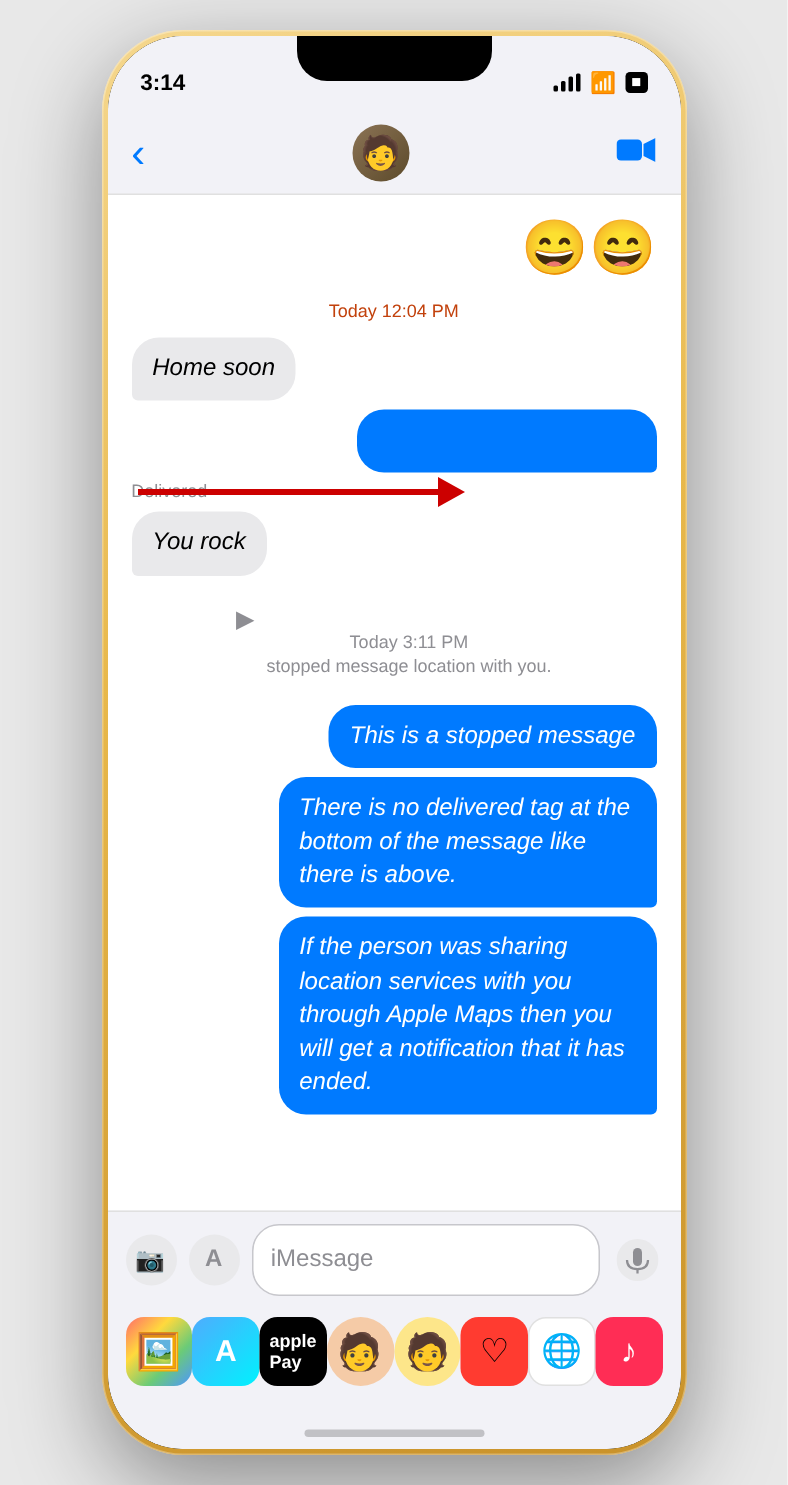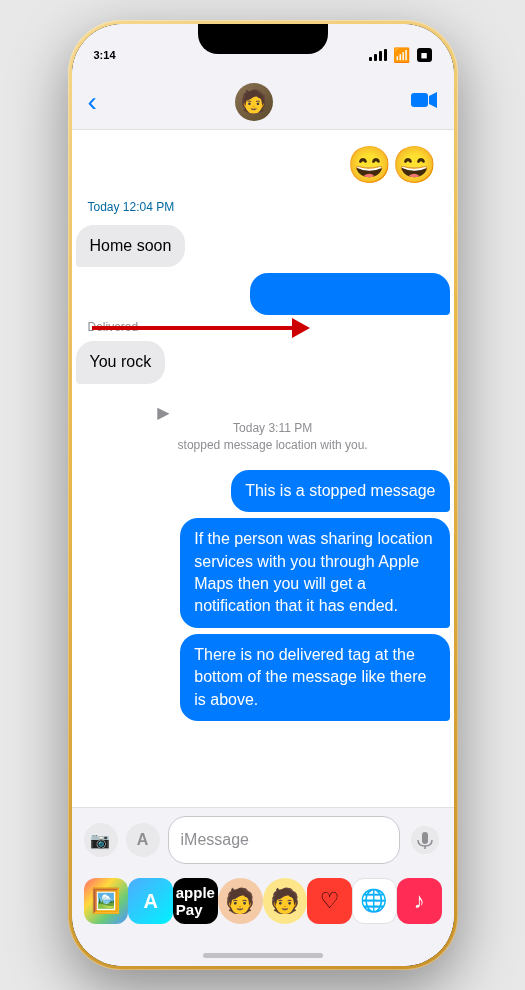--- a/index.html
+++ b/index.html
@@ -60,21 +60,21 @@
       top: 0;
       left: 50%;
       transform: translateX(-50%);
       width: 130px;
       height: 30px;
       background: #000;
       border-radius: 0 0 20px 20px;
     }
 
     .status-time {
-      font-size: 11px;
+      font-size: 15px;
       font-weight: 600;
       color: #000;
       z-index: 1;
     }
 
     .status-icons {
       display: flex;
       align-items: center;
       gap: 6px;
       z-index: 1;
@@ -145,29 +145,30 @@
       background: #fff;
     }
 
     .emoji-row {
       display: flex;
       justify-content: flex-end;
       padding: 6px 16px;
     }
 
     .timestamp {
-      text-align: left;
+      text-align: center;
       font-size: 12px;
-      color: #0369a1;
+      color: #c2410c;
       padding: 8px 16px;
     }
 
     .message-row {
       display: flex;
-      padding: 3px 4px;
+      padding: 3px 16px;
+      font-style: italic;
     }
 
     .message-row.received {
       justify-content: flex-start;
     }
 
     .message-row.sent {
       justify-content: flex-end;
     }
 
@@ -422,27 +423,27 @@
         </div>
 
         <div class="message-row sent">
           <div class="bubble sent">
             <span>This is a stopped message</span>
           </div>
         </div>
 
         <div class="message-row sent">
           <div class="bubble sent">
-            <span>If the person was sharing location services with you through Apple Maps then you will get a notification that it has ended.</span>
+            <span>There is no delivered tag at the bottom of the message like there is above.</span>
           </div>
         </div>
 
         <div class="message-row sent">
           <div class="bubble sent">
-            <span>There is no delivered tag at the bottom of the message like there is above.</span>
+            <span>If the person was sharing location services with you through Apple Maps then you will get a notification that it has ended.</span>
           </div>
         </div>
 
         <div style="height: 8px;"></div>
       </div>
 
       <div class="input-bar">
         <div class="input-row">
           <div class="input-btn">
             <span style="font-size:16px;">📷</span>
@@ -465,21 +466,21 @@
       </div>
 
       <div class="dock">
         <div class="dock-icon" style="background: linear-gradient(135deg, #ff6b6b, #ffd93d, #6bcb77, #4d96ff); border-radius:12px;">
           <span>🖼️</span>
         </div>
         <div class="dock-icon" style="background: linear-gradient(135deg, #4facfe, #00f2fe);">
           <span style="color:white; font-weight:bold; font-size:20px;">A</span>
         </div>
         <div class="dock-icon" style="background: #000; border-radius:12px;">
-          <span style="color:white; font-size:15px; font-weight:bold;">apple<br>Pay</span>
+          <span style="color:white; font-size:12px; font-weight:bold;">apple<br>Pay</span>
         </div>
         <div class="dock-icon" style="background: #f5cba7; border-radius:50%;">
           <span>🧑</span>
         </div>
         <div class="dock-icon" style="background: #fde68a; border-radius:50%;">
           <span>🧑</span>
         </div>
         <div class="dock-icon" style="background: #ff3b30; border-radius:12px;">
           <span style="font-size:22px;">♡</span>
         </div>

